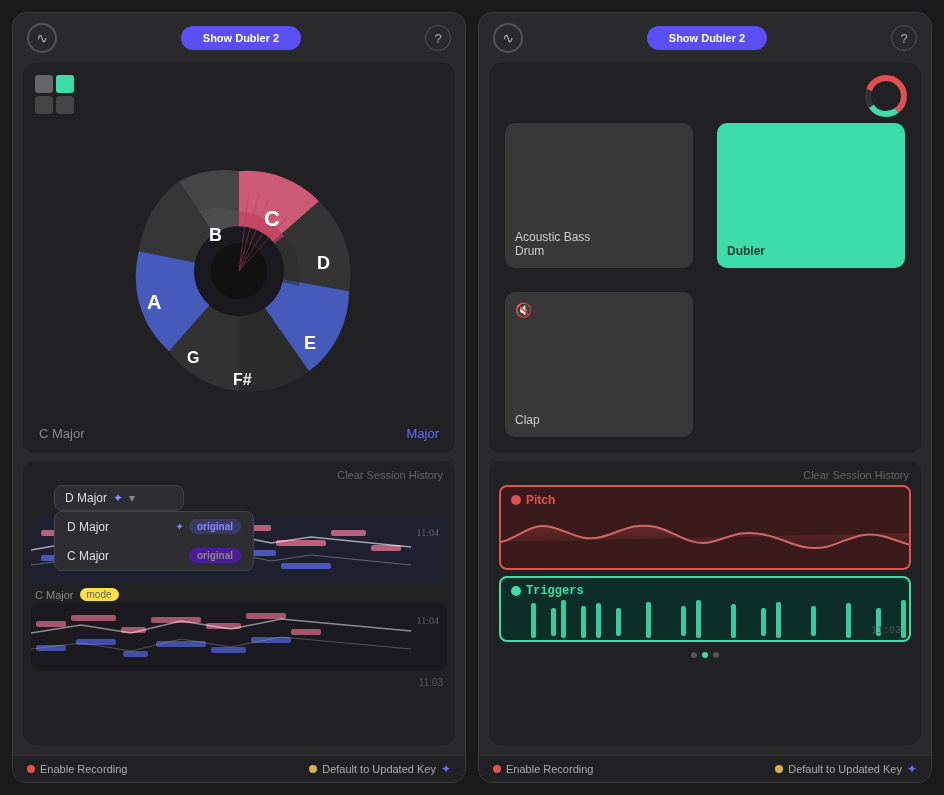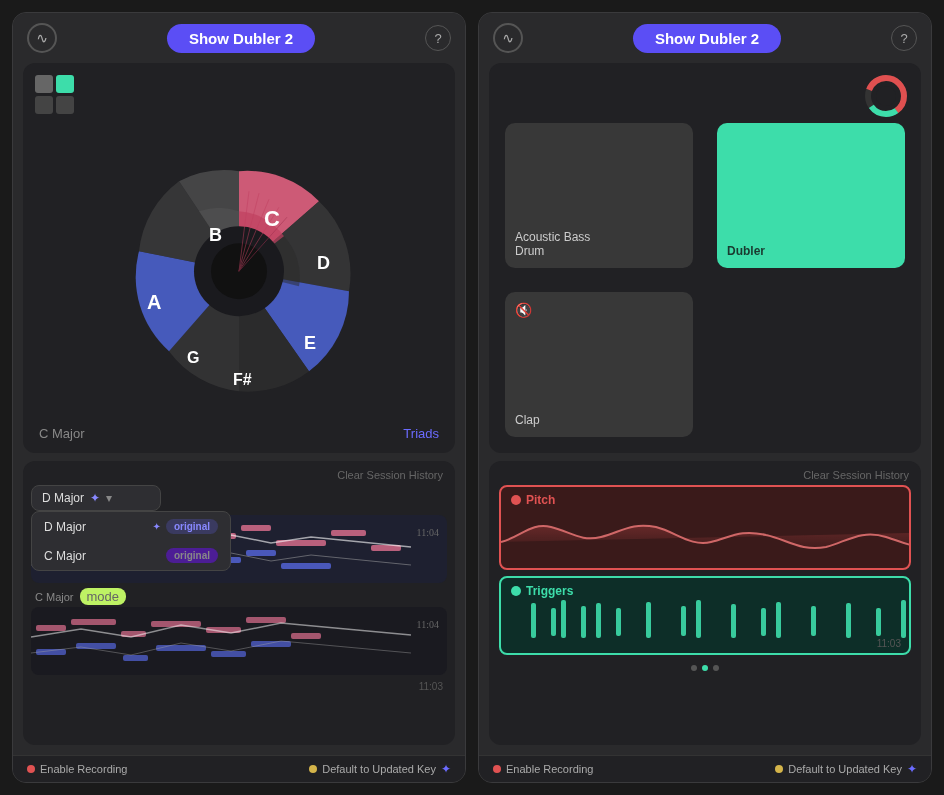--- a/index.html
+++ b/index.html
@@ -43,21 +43,21 @@
       border-radius: 50%;
       border: 2px solid #555;
       display: flex; align-items: center; justify-content: center;
       color: #aaa; font-size: 14px;
     }
     .header-title-btn {
       background: #5b4ef5;
       border: none;
       border-radius: 20px;
       color: white;
-      font-size: 15px;
+      font-size: 11px;
       font-weight: 600;
       padding: 6px 22px;
       cursor: pointer;
     }
     .header-help {
       width: 26px; height: 26px;
       border-radius: 50%;
       border: 1.5px solid #555;
       display: flex; align-items: center; justify-content: center;
       color: #aaa; font-size: 13px; cursor: pointer;
@@ -122,20 +122,21 @@
     }
     .session-body {
       padding: 0 8px 8px;
       height: calc(100% - 28px);
       overflow: hidden;
     }
     
     .dropdown-area {
       position: relative;
       margin-bottom: 4px;
+      margin-left: 23px;
     }
     .dropdown-btn {
       background: #2e2e32;
       border: 1px solid #444;
       border-radius: 8px;
       color: #ddd;
       font-size: 12px;
       padding: 5px 10px;
       display: flex;
       align-items: center;
@@ -277,23 +278,24 @@
       font-weight: 700;
       display: flex;
       align-items: center;
       gap: 5px;
     }
     .triggers-strip {
       margin: 0 10px 6px;
       border-radius: 8px;
       border: 2px solid #3dddaa;
       background: #0d2e28;
-      height: 79px;
-      position: relative;
-      overflow: hidden;
+      height: 66px;
+      position: relative;
+      overflow: hidden;
+      font-family: Liberation Mono, monospace;
     }
     .triggers-label {
       position: absolute;
       top: 6px; left: 10px;
       color: #3dddaa;
       font-size: 12px;
       font-weight: 700;
       display: flex;
       align-items: center;
       gap: 5px;
@@ -365,21 +367,21 @@
           <text x="175" y="105" fill="white" font-size="22" font-weight="800" font-family="sans-serif">C</text>
           <text x="228" y="148" fill="white" font-size="18" font-weight="700" font-family="sans-serif">D</text>
           <text x="215" y="228" fill="white" font-size="18" font-weight="700" font-family="sans-serif">E</text>
           <text x="144" y="264" fill="white" font-size="16" font-weight="600" font-family="sans-serif">F#</text>
           <text x="98" y="242" fill="white" font-size="16" font-weight="600" font-family="sans-serif">G</text>
           <text x="58" y="188" fill="white" font-size="20" font-weight="700" font-family="sans-serif">A</text>
         </svg>
       </div>
 
       <div class="chord-label">C Major</div>
-      <div class="chord-mode-btn">Triads</div>
+      <div class="chord-mode-btn">Major</div>
     </div>
 
     <div class="session-section">
       <div class="session-header">
         <span class="session-header-text">Clear Session History</span>
       </div>
       <div class="session-body">
 
         <div class="dropdown-area">
           <div class="dropdown-btn">
@@ -426,21 +428,21 @@
             <rect x="250" y="48" width="50" height="6" rx="2" fill="#5566dd" opacity="0.8"></rect>
 
             <polyline points="0,35 40,28 80,35 120,22 160,30 200,20 240,28 280,22 380,32" fill="none" stroke="white" stroke-width="1.5" opacity="0.6"></polyline>
             <polyline points="0,50 40,45 80,52 120,40 160,48 200,38 240,46 280,40 380,50" fill="none" stroke="#aaa" stroke-width="1" opacity="0.5"></polyline>
           </svg>
         </div>
 
         <div style="position:relative;margin-bottom:3px">
           <div style="display:flex;align-items:center;gap:6px;padding:2px 4px">
             <span style="color:#888;font-size:11px">C Major</span>
-            <span style="background:#bef264;border-radius:8px;padding:1px 7px;font-size:13px;color:#666">mode</span>
+            <span style="background:#fde047;border-radius:8px;padding:1px 7px;font-size:10px;color:#666">mode</span>
           </div>
           <div class="piano-strip" style="background:#1a1a20;height:68px">
             <span class="strip-time">11:04</span>
             <svg width="100%" height="68">
               <rect x="5" y="18" width="30" height="6" rx="2" fill="#e07090" opacity="0.7"></rect>
               <rect x="40" y="12" width="45" height="6" rx="2" fill="#e07090" opacity="0.7"></rect>
               <rect x="90" y="24" width="25" height="6" rx="2" fill="#e07090" opacity="0.7"></rect>
               <rect x="120" y="14" width="50" height="6" rx="2" fill="#e07090" opacity="0.7"></rect>
               <rect x="175" y="20" width="35" height="6" rx="2" fill="#e07090" opacity="0.7"></rect>
               <rect x="215" y="10" width="40" height="6" rx="2" fill="#e07090" opacity="0.7"></rect>

